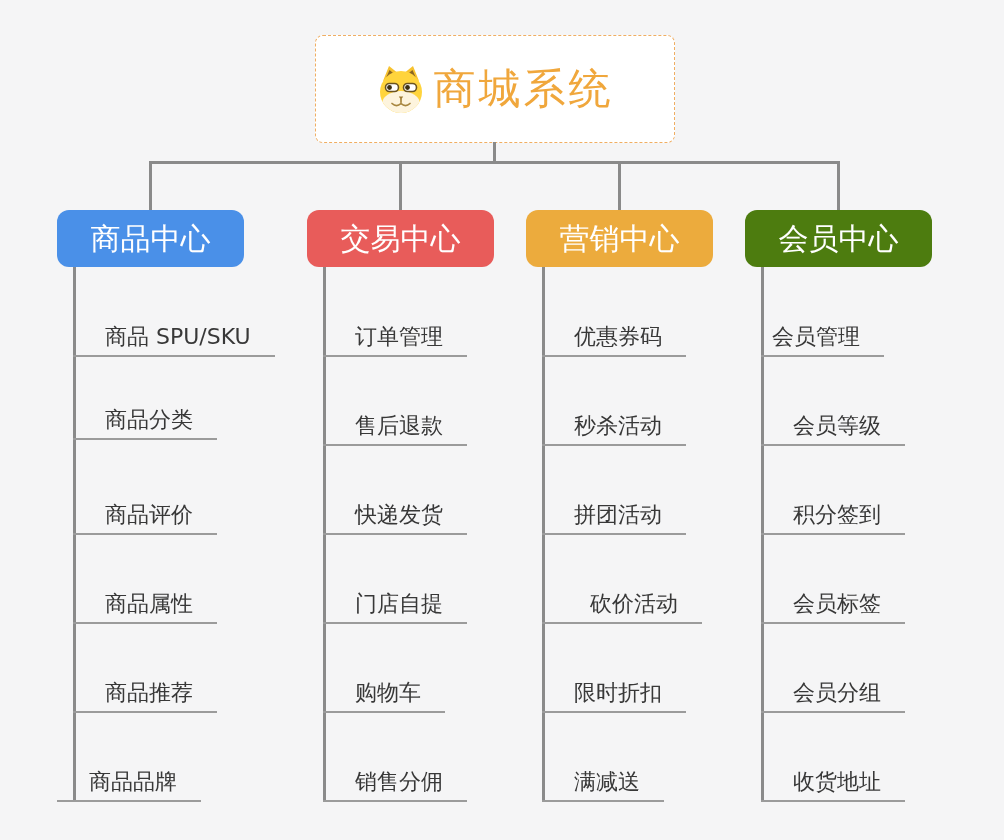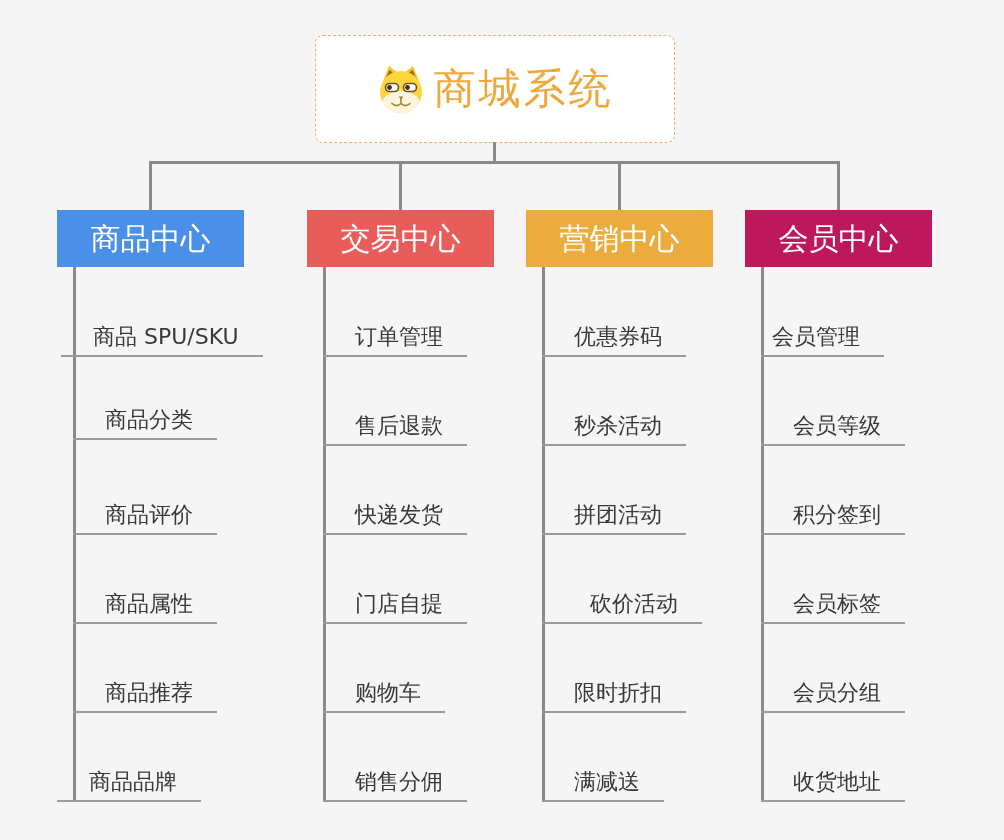--- a/index.html
+++ b/index.html
@@ -25,21 +25,21 @@
 
   
   .conn{position:absolute;background:#8a8a8a;}
   .conn.root-stub{left:493px;top:142px;width:3px;height:21px;}
   .conn.rail{left:149px;top:161px;width:691px;height:3px;}
   .conn.stub{top:161px;width:3px;height:49px;}
   .conn.drop{top:266px;width:3px;height:535px;}
 
   
   .branch-node{
-    position:absolute;top:210px;width:187px;height:57px;border-radius:0;
+    position:absolute;top:210px;width:187px;height:57px;border-radius:12px;
     display:flex;align-items:center;justify-content:center;
     color:#ffffff;font-size:30px;line-height:1;white-space:nowrap;
     cursor:pointer;
   }
 
   
   .leaf{
     position:absolute;height:40px;box-sizing:border-box;
     display:flex;align-items:flex-end;
     padding:0 24px 7px 32px;
@@ -85,41 +85,41 @@
   <div class="conn stub" style="left:618px"></div>
   <div class="conn stub" style="left:837px"></div>
 
   <div class="conn drop" style="left:73px"></div>
   <div class="conn drop" style="left:323px"></div>
   <div class="conn drop" style="left:542px"></div>
   <div class="conn drop" style="left:761px"></div>
 
   <div id="nodes">
       <div class="branch-node" style="left: 57px; background: rgb(74, 144, 232);">商品中心</div>
-      <div class="leaf" style="left: 61px; top: 317px;">商品 SPU/SKU</div>
+      <div class="leaf" style="left: 73px; top: 317px;">商品 SPU/SKU</div>
       <div class="leaf" style="left: 73px; top: 400px;">商品分类</div>
       <div class="leaf" style="left: 73px; top: 495px;">商品评价</div>
       <div class="leaf" style="left: 73px; top: 584px;">商品属性</div>
       <div class="leaf" style="left: 73px; top: 673px;">商品推荐</div>
       <div class="leaf" style="left: 57px; top: 762px;">商品品牌</div>
       <div class="branch-node" style="left: 307px; background: rgb(232, 92, 90);">交易中心</div>
       <div class="leaf" style="left: 323px; top: 317px;">订单管理</div>
       <div class="leaf" style="left: 323px; top: 406px;">售后退款</div>
       <div class="leaf" style="left: 323px; top: 495px;">快递发货</div>
       <div class="leaf" style="left: 323px; top: 584px;">门店自提</div>
       <div class="leaf" style="left: 323px; top: 673px;">购物车</div>
       <div class="leaf" style="left: 323px; top: 762px;">销售分佣</div>
       <div class="branch-node" style="left: 526px; background: rgb(236, 171, 61);">营销中心</div>
       <div class="leaf" style="left: 542px; top: 317px;">优惠券码</div>
       <div class="leaf" style="left: 542px; top: 406px;">秒杀活动</div>
       <div class="leaf" style="left: 542px; top: 495px;">拼团活动</div>
       <div class="leaf" style="left: 542px; top: 584px; padding-left: 48px;">砍价活动</div>
       <div class="leaf" style="left: 542px; top: 673px;">限时折扣</div>
       <div class="leaf" style="left: 542px; top: 762px;">满减送</div>
-      <div class="branch-node" style="left: 745px; background: #be185d;">会员中心</div>
+      <div class="branch-node" style="left: 745px; background: #4d7c0f;">会员中心</div>
       <div class="leaf" style="left: 761px; top: 317px; padding-left: 11px;">会员管理</div>
       <div class="leaf" style="left: 761px; top: 406px;">会员等级</div>
       <div class="leaf" style="left: 761px; top: 495px;">积分签到</div>
       <div class="leaf" style="left: 761px; top: 584px;">会员标签</div>
       <div class="leaf" style="left: 761px; top: 673px;">会员分组</div>
       <div class="leaf" style="left: 761px; top: 762px;">收货地址</div>
     </div>
 </div>
 
 </body></html>

